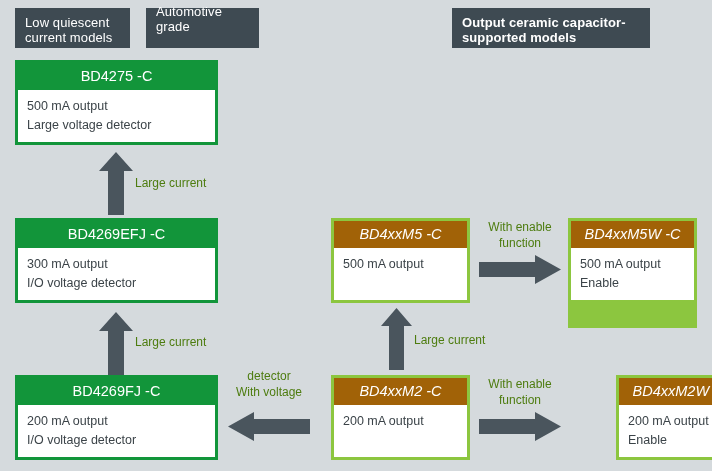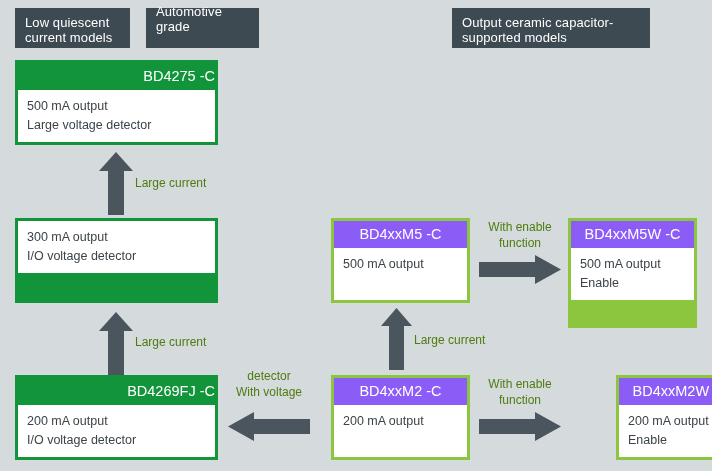--- a/index.html
+++ b/index.html
@@ -56,26 +56,26 @@
     background: #ffffff;
     padding: 7px 24px 8px 9px;
     font-size: 12.5px;
     line-height: 19px;
     color: #3b4348;
   }
   .product-box.dark {
     border: 3px solid #12953a;
     background: #12953a;
   }
-  .product-box.dark .pb-header { background: #12953a; text-align: right; }
+  .product-box.dark .pb-header { background: #12953a; }
   .product-box.light {
     border: 3px solid #8cc63f;
     background: #8cc63f;
   }
-  .product-box.light .pb-header { background: #8b5cf6; }
+  .product-box.light .pb-header { background: #a16207; font-style: italic; }
 
   .pb-line { white-space: nowrap; }
 
   
   .arrow {
     position: absolute;
   }
   .arrow svg { display: block; }
 
   
@@ -94,21 +94,21 @@
 
   <div class="feature-box" style="left:15px; top:8px; width:115px; height:40px;">
     <div>Low quiescent current models</div>
   </div>
 
   <div class="feature-box" style="left:146px; top:8px; width:113px; height:40px; display:flex; align-items:flex-end;">
     <div>Automotive grade</div>
   </div>
 
 
-  <div class="feature-box" style="left:452px; top:8px; width:198px; height:40px;">
+  <div class="feature-box" style="left:452px; top:8px; width:198px; height:40px;font-weight:bold;">
     <div>Output ceramic capacitor-supported models</div>
   </div>
 
   <div class="product-box dark" style="left:15px; top:60px; width:203px; height:85px;">
     <div class="pb-header">BD4275 -C</div>
     <div class="pb-body" style="height:52px;">
       <div class="pb-line">500 mA output</div>
       <div class="pb-line">Large voltage detector</div>
     </div>
   </div>
@@ -116,20 +116,21 @@
   <div class="arrow" style="left:99px; top:152px; width:34px; height:63px;">
     <svg width="34" height="63" viewBox="0 0 34 63">
       <polygon points="17,0 34,19 25,19 25,63 9,63 9,19 0,19" fill="#4a555d"></polygon>
     </svg>
   </div>
   <div class="arrow-label" style="left:135px; top:175px; width:100px;">
     <span>Large current</span>
   </div>
 
   <div class="product-box dark" style="left:15px; top:218px; width:203px; height:85px;">
+    <div class="pb-header">BD4269EFJ -C</div>
     <div class="pb-body" style="height:52px;">
       <div class="pb-line">300 mA output</div>
       <div class="pb-line">I/O voltage detector</div>
     </div>
   </div>
 
   <div class="arrow" style="left:99px; top:312px; width:34px; height:63px;">
     <svg width="34" height="63" viewBox="0 0 34 63">
       <polygon points="17,0 34,19 25,19 25,63 9,63 9,19 0,19" fill="#4a555d"></polygon>
     </svg>

